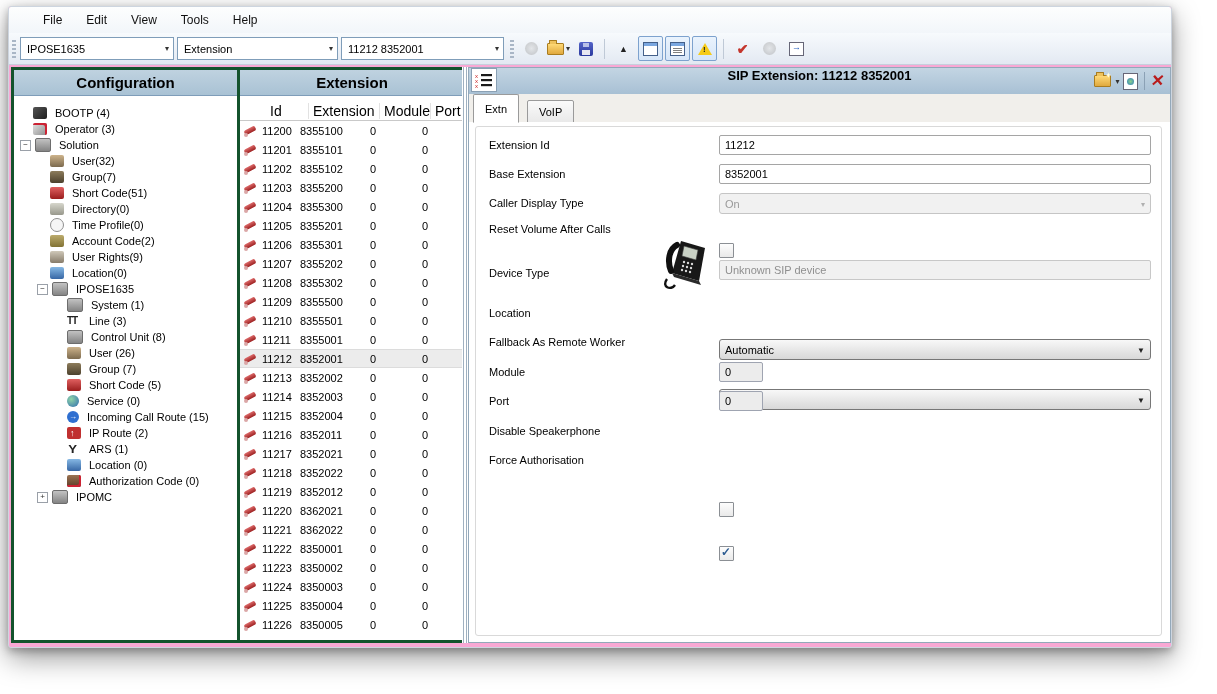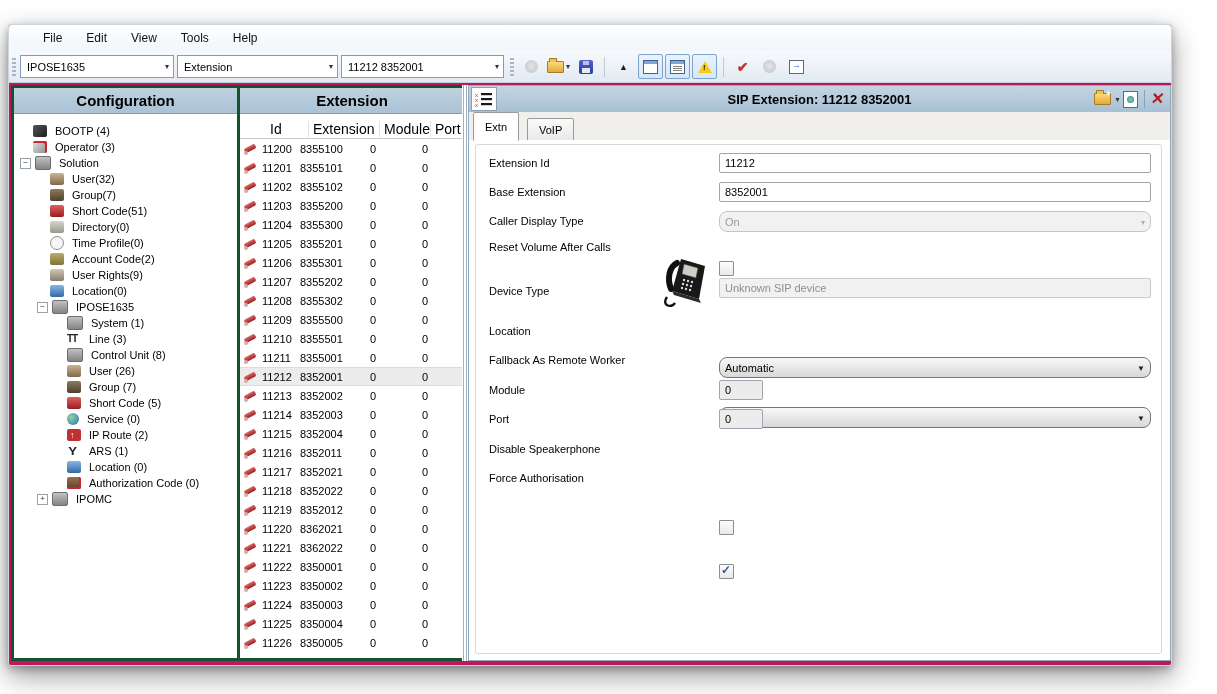--- a/index.html
+++ b/index.html
@@ -1,17 +1,17 @@
 <!DOCTYPE html>
 <html><head>
 <meta charset="utf-8">
 <style>
   html,body{margin:0;padding:0;background:#fff;width:1217px;height:694px;overflow:hidden;
     font-family:"Liberation Sans",sans-serif;-webkit-font-smoothing:antialiased;}
-  .win{position:absolute;left:8px;top:24px;width:1162px;height:640px;background:#be185d;
+  .win{position:absolute;left:8px;top:6px;width:1162px;height:640px;background:#f9a8d4;
     border:1px solid #cdd5df;border-radius:3px;overflow:hidden;
     box-shadow:0 10px 28px rgba(0,0,0,.40),0 3px 8px rgba(0,0,0,.28);}
   
   .menubar{position:absolute;left:0;top:0;right:0;height:26px;
     background:linear-gradient(#fdfefe,#f2f6fa);display:flex;align-items:center;padding-left:22px;}
   .mi{padding:5px 12px;font-size:12px;color:#111;cursor:default;}
   
   .toolbar{position:absolute;left:0;top:26px;right:0;height:31px;
     background:linear-gradient(#f7fafd,#e3e9f2);border-bottom:1px solid #c6d0dd;
     display:flex;align-items:center;}
@@ -97,21 +97,21 @@
   .cable::before{content:"";position:absolute;left:0px;top:3px;width:12px;height:5px;border-radius:2px;
     background:linear-gradient(#dd6b6b,#9c1f1f);transform:rotate(-28deg);}
   .cable::after{content:"";position:absolute;left:0;bottom:0;width:4px;height:4px;border-radius:50%;background:#dba7a7;}
   .c-id{width:38px;flex:0 0 auto;}
   .c-ext{width:66px;flex:0 0 auto;}
   .c-mod{width:46px;flex:0 0 auto;padding-left:4px;}
   .c-port{flex:1;padding-left:6px;}
   
   .detail{position:absolute;left:459px;top:60px;bottom:4px;width:701px;background:#fff;border:1px solid #93a8ba;}
   .dtitle{position:absolute;left:0;top:0;right:0;height:26px;
-    background:linear-gradient(#c3d5e3,#a8c0d4);border-bottom:1px solid #7f9db9;display:flex;align-items:center;}
+    background:linear-gradient(#c3d5e3,#a8c0d4);border-bottom:1px solid #7f9db9;display:flex;}
   .chip{width:24px;height:22px;background:#fff;border:1px solid #8aa0b4;margin-left:2px;
     display:flex;align-items:center;justify-content:center;}
   .dtext{position:absolute;left:0;right:0;text-align:center;font-size:13px;font-weight:bold;color:#000;pointer-events:none;}
   .dicons{margin-left:auto;display:flex;align-items:center;padding-right:6px;gap:3px;z-index:2;}
   .dsep{width:1px;height:18px;background:#8ba1b5;margin:0 3px;}
   .closex{font-size:16px;font-weight:bold;color:#b91c1c;transform:skewX(-8deg);line-height:1;}
   .export{width:13px;height:15px;background:#fff;border:1px solid #667;position:relative;}
   .export::after{content:"";position:absolute;left:3px;top:4px;width:7px;height:7px;border-radius:50%;
     background:radial-gradient(#8cd08c,#2c7dbf);}
   .tabstrip{position:absolute;left:0;top:26px;right:0;height:28px;background:#f1efeb;border-bottom:1px solid #9a9a9a;}
@@ -120,21 +120,21 @@
     border-radius:2px 2px 0 0;color:#000;}
   .tab.active{height:27px;background:#fff;border-bottom:1px solid #fff;z-index:2;}
   .dcontent{position:absolute;left:0;top:54px;right:0;bottom:0;background:#fff;}
   .groupbox{position:absolute;left:6px;top:4px;right:8px;bottom:6px;border:1px solid #d9d9d9;border-radius:3px;}
   .flabel{position:absolute;left:20px;font-size:11px;color:#000;}
   .fctl{position:absolute;left:250px;}
   .tin{width:420px;height:18px;border:1px solid #a5a5a5;border-radius:2px;font-size:11px;
     padding:0 5px;display:flex;align-items:center;background:#fff;color:#000;}
   .tin.dis{background:#f1f1f1;color:#8f8f8f;border-color:#c8c8c8;}
   .tin.small{width:32px;background:#ececec;border-color:#9fa4b1;color:#000;}
-  .dd{width:420px;height:19px;border:1px solid #777;border-radius:8px;font-size:11px;padding:0 5px;
+  .dd{width:420px;height:19px;border:1px solid #777;border-radius:3px;font-size:11px;padding:0 5px;
     display:flex;align-items:center;background:linear-gradient(#f8f8f8,#d8d8d8);color:#000;position:relative;}
   .dd .arr{position:absolute;right:5px;top:6px;font-size:8px;color:#222;}
   .dd.dis{background:#f1f1f1;color:#9a9a9a;border-color:#c5c5c5;}
   .dd.dis .arr{color:#b0b0b0;}
   .cb{width:13px;height:13px;border:1px solid #8b8f94;border-radius:1px;
     background:linear-gradient(#fdfdfd,#e9e9e9);position:relative;}
   .cb.checked::after{content:"\2713";position:absolute;left:1px;top:-2px;font-size:12px;font-weight:bold;color:#2d5c91;}
   .phone{position:absolute;left:188px;top:113px;}
 </style>
 </head>
@@ -312,20 +312,25 @@
           <span class="ticon ic-short-code"></span>
           <span class="tlabel">Short Code (5)</span>
         </div>
 
         <div class="trow" style="padding-left: 40px;">
           <span class="twisty"></span>
           <span class="ticon ic-service"></span>
           <span class="tlabel">Service (0)</span>
         </div>
 
+        <div class="trow" style="padding-left: 40px;">
+          <span class="twisty"></span>
+          <span class="ticon ic-incoming-call-route"></span>
+          <span class="tlabel">Incoming Call Route (15)</span>
+        </div>
 
         <div class="trow" style="padding-left: 40px;">
           <span class="twisty"></span>
           <span class="ticon ic-ip-route"></span>
           <span class="tlabel">IP Route (2)</span>
         </div>
 
 
         <div class="trow" style="padding-left: 40px;">
           <span class="twisty"></span>

